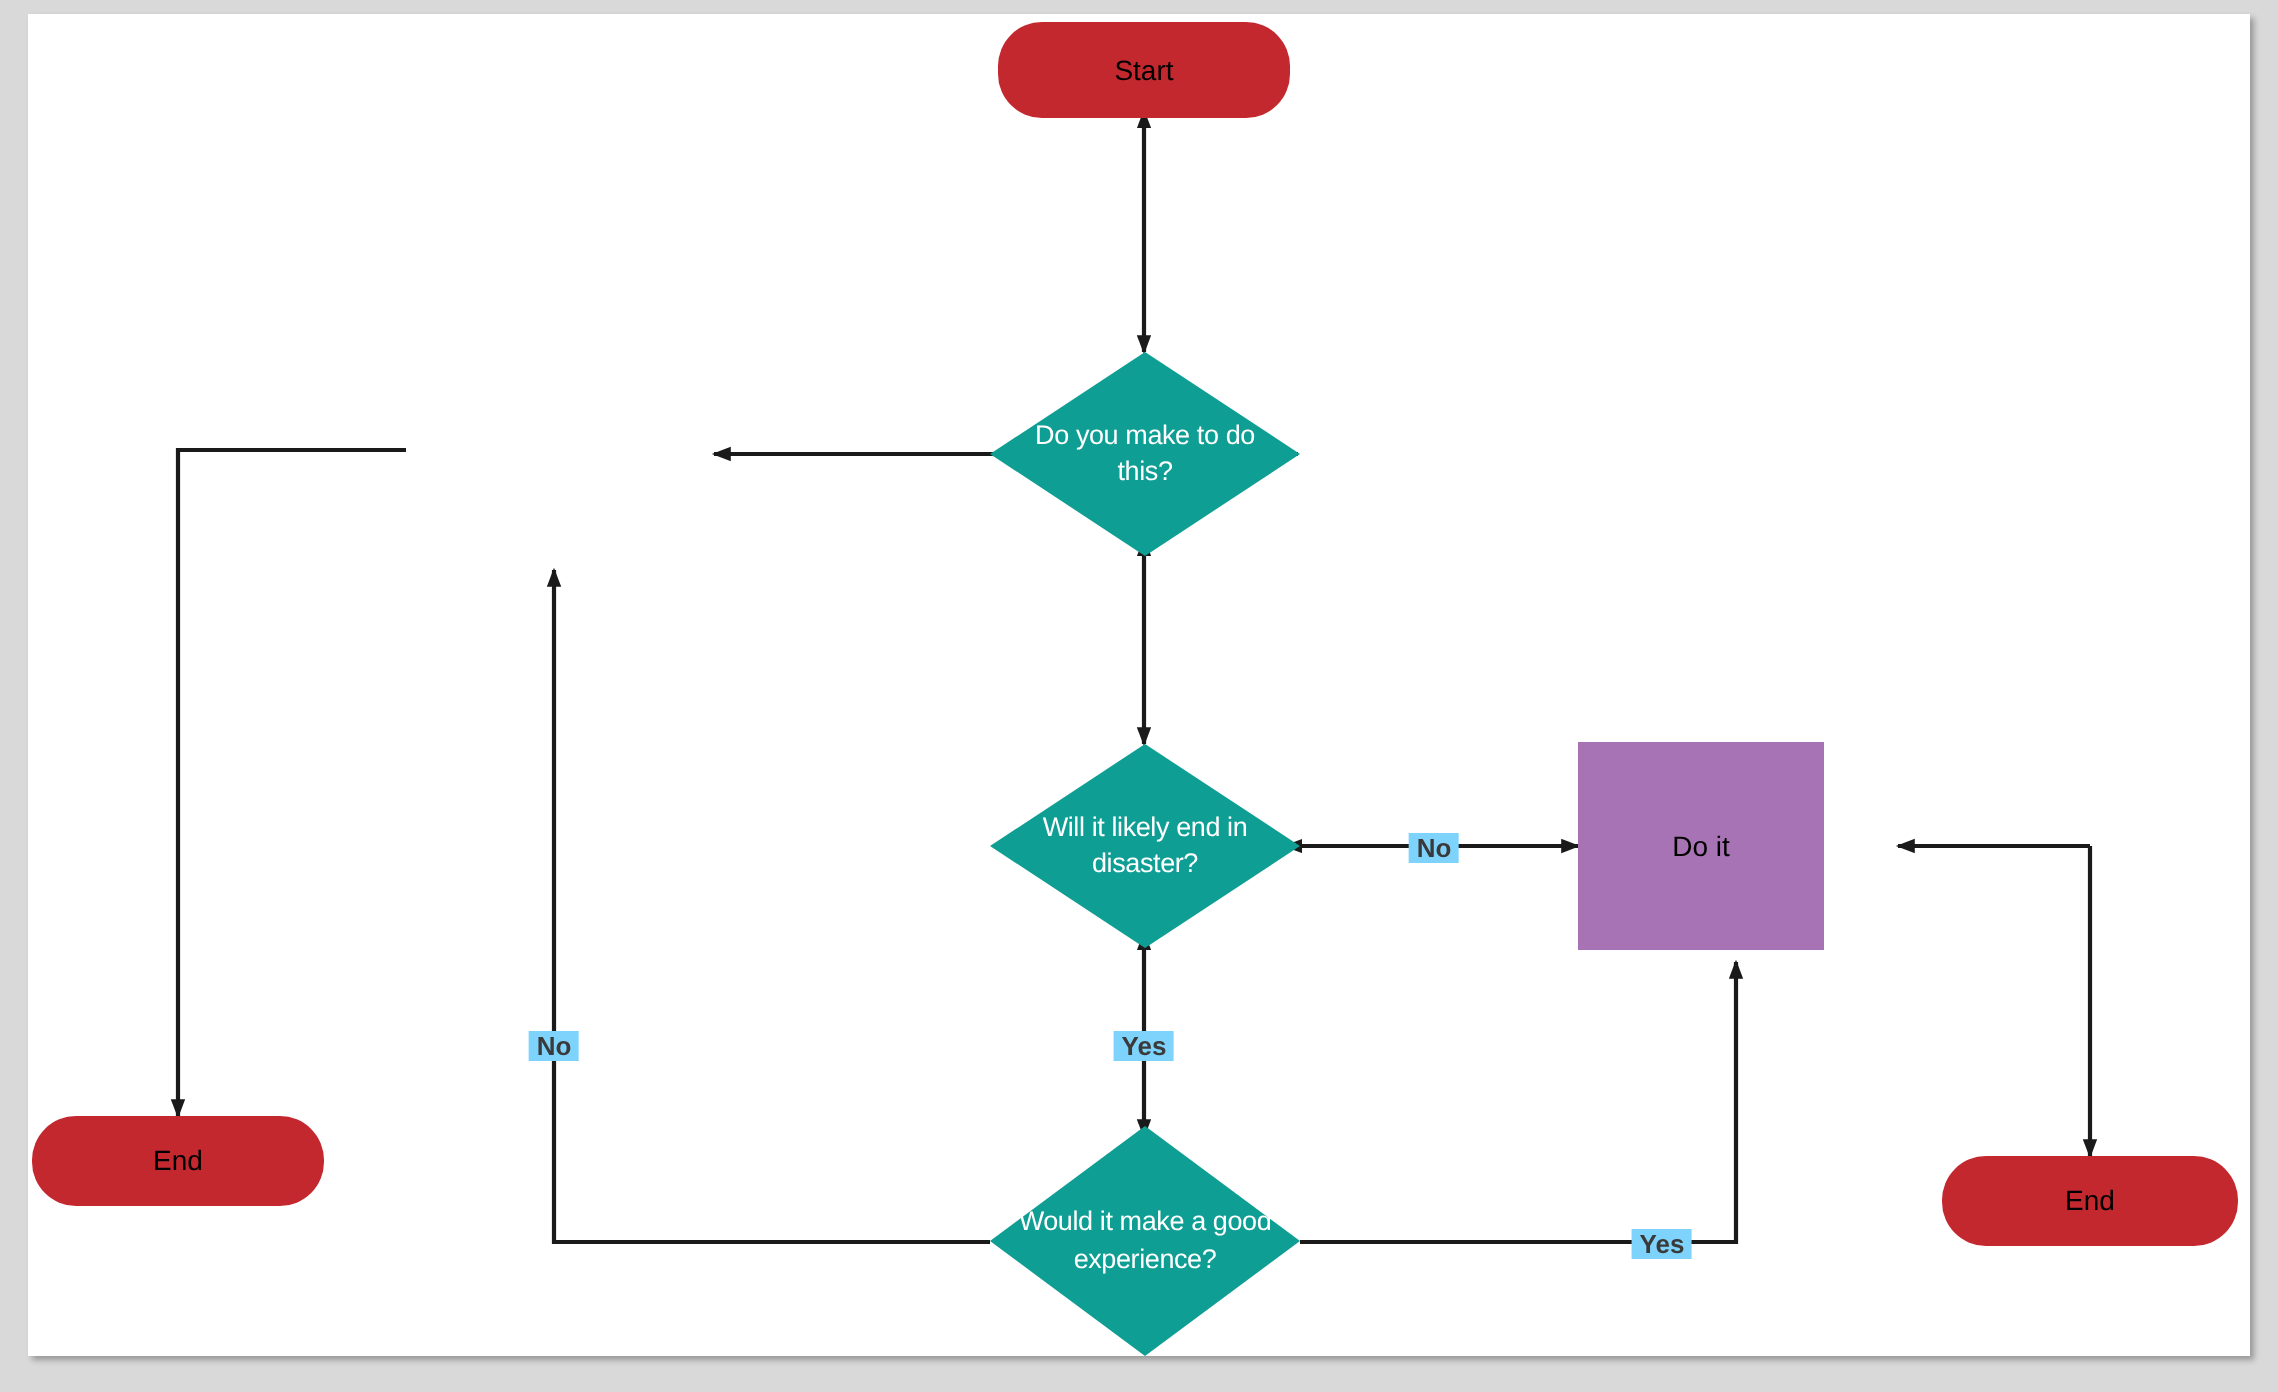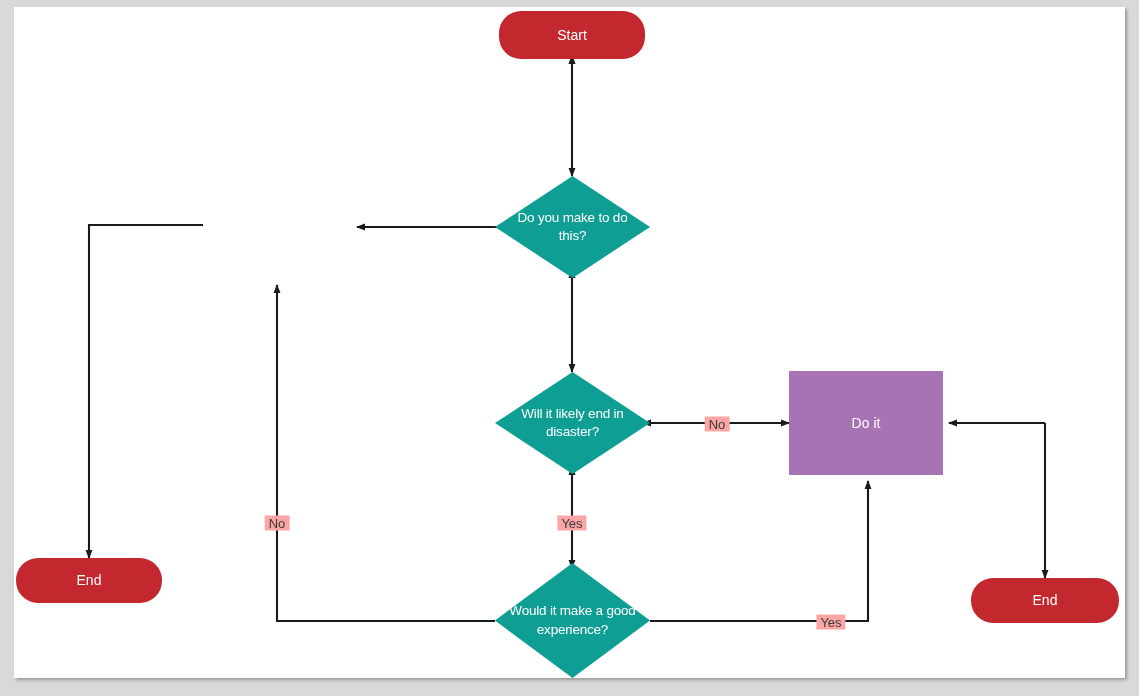--- a/index.html
+++ b/index.html
@@ -30,21 +30,21 @@
     top: 0;
     width: 1139px;
     height: 696px;
   }
   .node {
     position: absolute;
     display: flex;
     align-items: center;
     justify-content: center;
     text-align: center;
-    color: #ffffff;
+    color: #000000;
     box-sizing: border-box;
     line-height: 1.32;
   }
   .terminal {
     background: #c4282f;
     border-radius: 22px;
     font-size: 14px;
   }
   .process {
     background: #a873b5;
@@ -72,24 +72,25 @@
     font-size: 13.5px;
     line-height: 1.35;
     letter-spacing: -0.2px;
     padding: 0 10px;
     box-sizing: border-box;
   }
   .edge-label {
     position: absolute;
     font-size: 13px;
     color: #3a3a3a;
-    background: #fca5a5;
+    background: #7dd3fc;
     padding: 0 4px;
     white-space: nowrap;
     transform: translate(-50%, -50%);
+    font-weight: bold;
   }
 </style>
 </head>
 <body>
 
 <div id="stage">
   <div id="canvas"></div>
 
   <svg id="svg-layer" viewBox="0 0 1139 696" xmlns="http://www.w3.org/2000/svg">
     <defs>
@@ -133,21 +134,21 @@
     <div class="diamond-shape"></div>
     <div class="diamond-label">Do you make to do this?</div>
   </div>
 
 
   <div class="diamond-wrap" style="left:495px; top:372px; width:155px; height:102px;">
     <div class="diamond-shape"></div>
     <div class="diamond-label">Will it likely end in disaster?</div>
   </div>
 
-  <div class="node process" style="left:789px; top:371px; width:154px; height:104px;text-align:right;">
+  <div class="node process" style="left:789px; top:371px; width:123px; height:104px;text-align:right;">
     <span>Do it</span>
   </div>
 
   <div class="diamond-wrap" style="left:495px; top:563px; width:155px; height:115px;">
     <div class="diamond-shape"></div>
     <div class="diamond-label">Would it make a good experience?</div>
   </div>
 
   <div class="node terminal" style="left:16px; top:558px; width:146px; height:45px;">
     <span>End</span>

